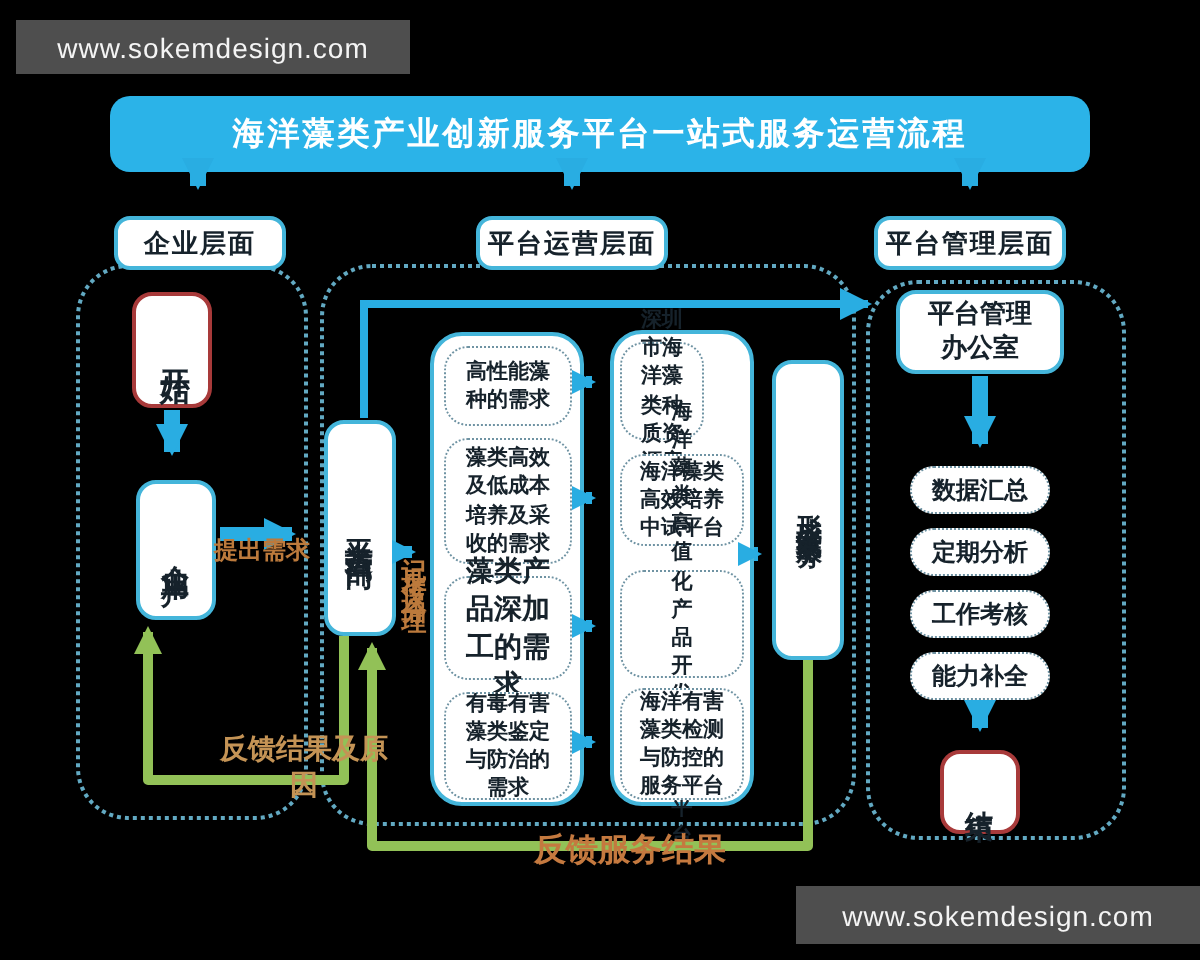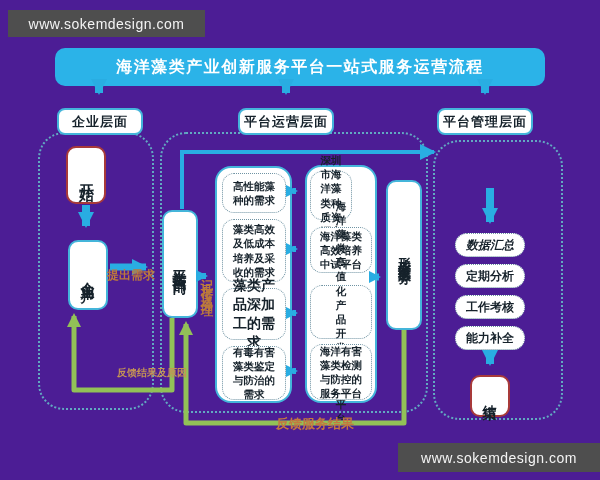--- a/index.html
+++ b/index.html
@@ -1,17 +1,17 @@
 <!DOCTYPE html>
 <html><head>
 <meta charset="utf-8">
 <style>
   html,body{margin:0;padding:0;}
   body{font-family:"Liberation Sans","DejaVu Sans",sans-serif;background:#ffffff;}
-  #canvas{position:relative;width:600px;height:480px;background:#4c1d95;overflow:hidden;}
+  #canvas{position:relative;width:600px;height:480px;background:#000000;overflow:hidden;}
 
   .abs{position:absolute;box-sizing:border-box;}
 
   .wm{background:#4e4e4e;color:#f4f4f4;font-size:14px;display:flex;align-items:center;
       justify-content:center;letter-spacing:.5px;z-index:8;}
 
   .titlebar{background:#2bb3e8;border-radius:10px;color:#ffffff;font-weight:700;
       font-size:16px;display:flex;align-items:center;justify-content:center;
       letter-spacing:1.5px;z-index:2;white-space:nowrap;}
 
@@ -54,42 +54,43 @@
   <div class="abs hdr" style="left:238px;top:108px;width:96px;height:27px;">平台运营层面</div>
   <div class="abs hdr" style="left:437px;top:108px;width:96px;height:27px;">平台管理层面</div>
 
   <div class="abs lane" style="left:38px;top:132px;width:116px;height:278px;"></div>
   <div class="abs lane" style="left:160px;top:132px;width:268px;height:281px;"></div>
   <div class="abs lane" style="left:433px;top:140px;width:130px;height:280px;"></div>
 
   <div class="abs node red vtext" style="left:66px;top:146px;width:40px;height:58px;font-size:15px;">开始</div>
   <div class="abs node vtext" style="left:68px;top:240px;width:40px;height:70px;font-size:14px;">企业用户</div>
   <div class="abs lbl orange" style="left:100px;top:247px;width:62px;font-size:12px;margin-top:20px;">提出需求</div>
-  <div class="abs lbl tan" style="left:104px;top:366px;width:96px;font-size:10px;">反馈结果及原因</div>
+  <div class="abs lbl tan" style="left:104px;top:366px;width:96px;font-size:14px;">反馈结果及原因</div>
 
   <div class="abs node vtext" style="left:162px;top:210px;width:36px;height:108px;font-size:14px;">平台运营部门</div>
   <div class="abs lbl orange vtext" style="left:199px;top:220px;height:128px;width:16px;font-size:12.5px;letter-spacing:5px;">记录传递分理</div>
 
   <div class="abs groupbox" style="left:215px;top:166px;width:77px;height:237px;"></div>
   <div class="abs dotbox" style="left:222px;top:219px;width:64px;height:63px;font-size:10.5px;padding:2px 7px;">藻类高效及低成本培养及采收的需求</div>
   <div class="abs dotbox" style="left:222px;top:173px;width:64px;height:40px;font-size:10.5px;padding:2px 7px;">高性能藻种的需求</div>
   <div class="abs dotbox" style="left:222px;top:288px;width:64px;height:52px;font-size:14px;padding:2px 8px;">藻类产品深加工的需求</div>
   <div class="abs dotbox" style="left:222px;top:346px;width:64px;height:54px;font-size:10.5px;padding:2px 7px;">有毒有害藻类鉴定与防治的需求</div>
 
   <div class="abs groupbox" style="left:305px;top:165px;width:72px;height:238px;"></div>
   <div class="abs dotbox" style="left:310px;top:171px;width:42px;height:49px;font-size:10.5px;padding:2px 7px;">深圳市海洋藻类种质资源库</div>
   <div class="abs dotbox" style="left:310px;top:227px;width:62px;height:46px;font-size:10.5px;padding:2px 7px;">海洋藻类高效培养中试平台</div>
   <div class="abs dotbox" style="left:310px;top:285px;width:62px;height:54px;font-size:10.5px;padding:2px 24px;">海洋藻类高值化产品开发的服务平台</div>
   <div class="abs dotbox" style="left:310px;top:344px;width:62px;height:56px;font-size:10.5px;padding:2px 7px;">海洋有害藻类检测与防控的服务平台</div>
 
   <div class="abs node vtext" style="left:386px;top:180px;width:36px;height:150px;font-size:13px;">形成方案线下服务</div>
 
-  <div class="abs lbl orange" style="left:260px;top:415px;width:110px;font-size:13px;color:#c4793f;">反馈服务结果</div>
+  <div class="abs lbl orange" style="left:260px;top:415px;width:110px;font-size:16px;color:#c4793f;">反馈服务结果</div>
 
-  <div class="abs dotbox" style="left:455px;top:233px;width:70px;height:24px;font-size:12px;font-style:italic;">数据汇总</div>
+  <div class="abs node" style="left:448px;top:145px;width:84px;height:42px;font-size:13px;padding:2px 14px;line-height:1.3;">平台管理办公室</div>
+  <div class="abs dotbox" style="left:455px;top:233px;width:70px;height:24px;font-size:12px;">数据汇总</div>
   <div class="abs dotbox" style="left:455px;top:264px;width:70px;height:24px;font-size:12px;">定期分析</div>
   <div class="abs dotbox" style="left:455px;top:295px;width:70px;height:24px;font-size:12px;">工作考核</div>
   <div class="abs dotbox" style="left:455px;top:326px;width:70px;height:24px;font-size:12px;">能力补全</div>
   <div class="abs node red vtext" style="left:470px;top:375px;width:40px;height:42px;font-size:14px;">结束</div>
 
   <svg class="wires" width="600" height="480" viewBox="0 0 600 480">
     <defs>
       <marker id="abig" markerUnits="userSpaceOnUse" markerWidth="17" markerHeight="16" refX="14" refY="8" orient="auto">
         <path d="M0,0 L16,8 L0,16 z" fill="#29ade2"></path>
       </marker>

